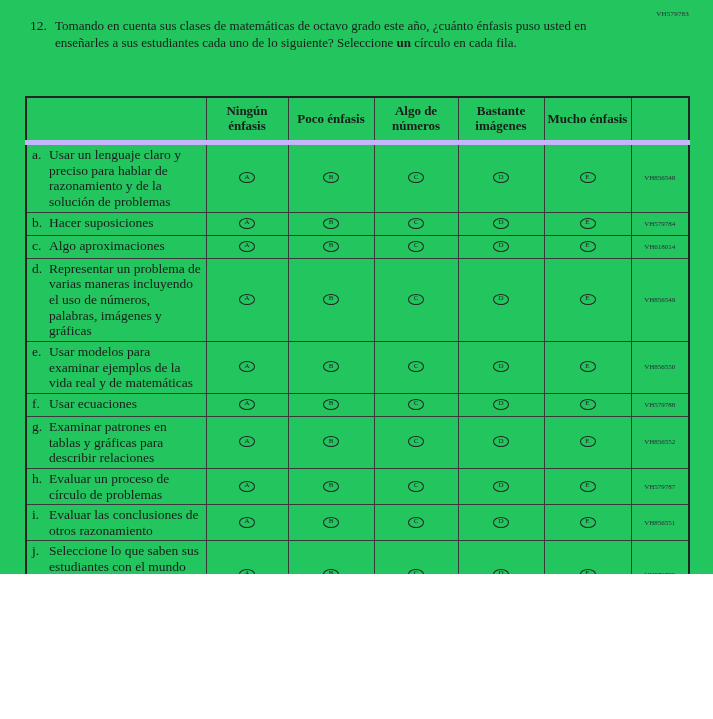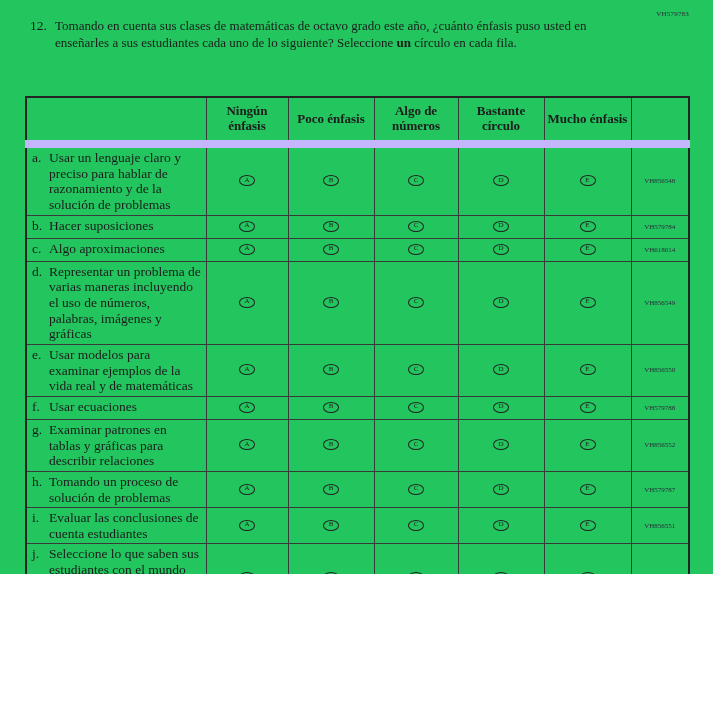--- a/index.html
+++ b/index.html
@@ -51,21 +51,21 @@
     left: 25px;
     width: 663px;
     border-collapse: collapse;
     table-layout: fixed;
     border: 2px solid #242424;
   }
   table.matrix th,
   table.matrix td {
     border: 1px solid #3a3a3a;
   }
-  thead tr { border-bottom: 8px solid #c4b5fd; }
+  thead tr { border-bottom: 5px solid #c4b5fd; }
   th.col-head {
     font-size: 13px;
     font-weight: bold;
     line-height: 1.12;
     text-align: center;
     vertical-align: middle;
     padding: 4px 2px;
     height: 34px;
   }
   td.stem-cell {
@@ -132,21 +132,21 @@
       <col style="width:86px">
       <col style="width:87px">
       <col style="width:58px">
     </colgroup>
     <thead>
       <tr>
         <th class="col-head"></th>
         <th class="col-head">Ningún énfasis</th>
         <th class="col-head">Poco énfasis</th>
         <th class="col-head">Algo de números</th>
-        <th class="col-head">Bastante círculo</th>
+        <th class="col-head">Bastante imágenes</th>
         <th class="col-head">Mucho énfasis</th>
         <th class="col-head"></th>
       </tr>
     </thead>
     <tbody>
         <tr>
           <td class="stem-cell">
             <div class="stem-wrap">
               <span class="letter">a.</span>
               <span class="stem-text">Usar un lenguaje claro y preciso para hablar de razonamiento y de la solución de problemas</span>
@@ -240,35 +240,35 @@
           <td class="opt-cell"><span class="opt"><span class="opt-letter">B</span></span></td>
           <td class="opt-cell"><span class="opt"><span class="opt-letter">C</span></span></td>
           <td class="opt-cell"><span class="opt"><span class="opt-letter">D</span></span></td>
           <td class="opt-cell"><span class="opt"><span class="opt-letter">E</span></span></td>
           <td class="code-cell">VH856552</td>
         </tr>
         <tr>
           <td class="stem-cell">
             <div class="stem-wrap">
               <span class="letter">h.</span>
-              <span class="stem-text">Tomando un proceso de solución de problemas</span>
+              <span class="stem-text">Evaluar un proceso de círculo de problemas</span>
             </div>
           </td>
           <td class="opt-cell"><span class="opt"><span class="opt-letter">A</span></span></td>
           <td class="opt-cell"><span class="opt"><span class="opt-letter">B</span></span></td>
           <td class="opt-cell"><span class="opt"><span class="opt-letter">C</span></span></td>
           <td class="opt-cell"><span class="opt"><span class="opt-letter">D</span></span></td>
           <td class="opt-cell"><span class="opt"><span class="opt-letter">E</span></span></td>
           <td class="code-cell">VH579787</td>
         </tr>
         <tr>
           <td class="stem-cell">
             <div class="stem-wrap">
               <span class="letter">i.</span>
-              <span class="stem-text">Evaluar las conclusiones de cuenta estudiantes</span>
+              <span class="stem-text">Evaluar las conclusiones de otros razonamiento</span>
             </div>
           </td>
           <td class="opt-cell"><span class="opt"><span class="opt-letter">A</span></span></td>
           <td class="opt-cell"><span class="opt"><span class="opt-letter">B</span></span></td>
           <td class="opt-cell"><span class="opt"><span class="opt-letter">C</span></span></td>
           <td class="opt-cell"><span class="opt"><span class="opt-letter">D</span></span></td>
           <td class="opt-cell"><span class="opt"><span class="opt-letter">E</span></span></td>
           <td class="code-cell">VH856551</td>
         </tr>
         <tr>

